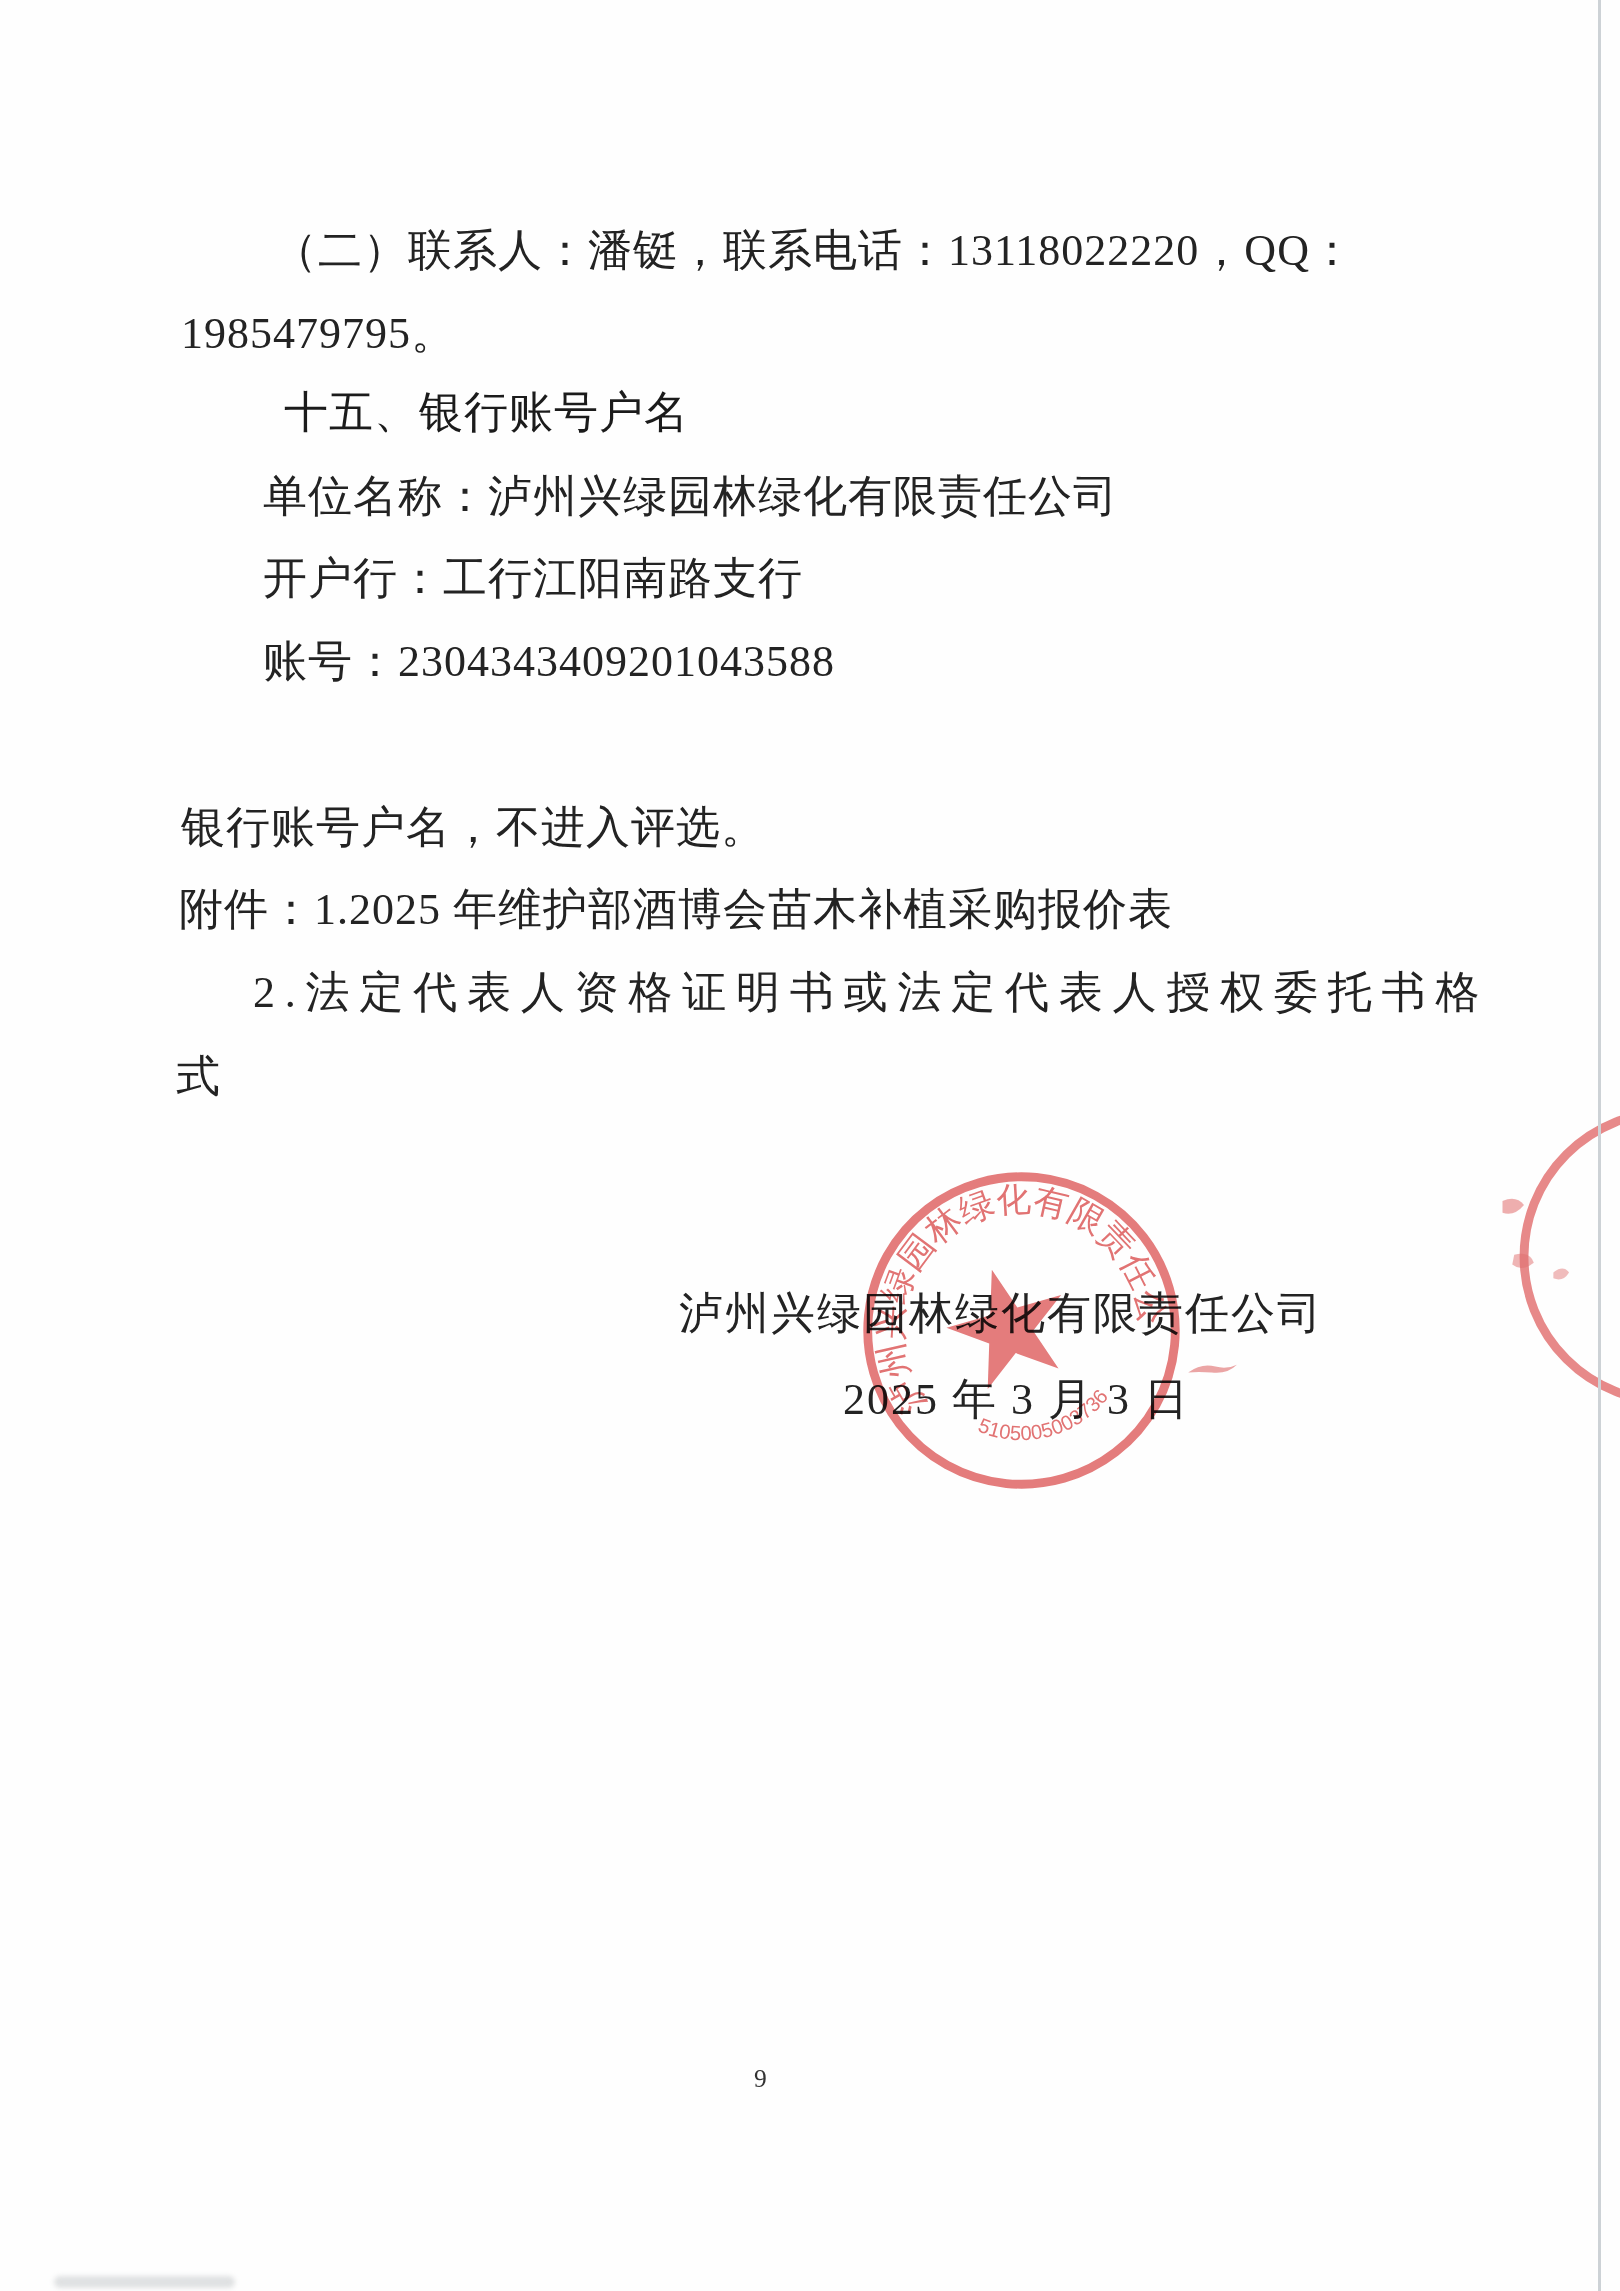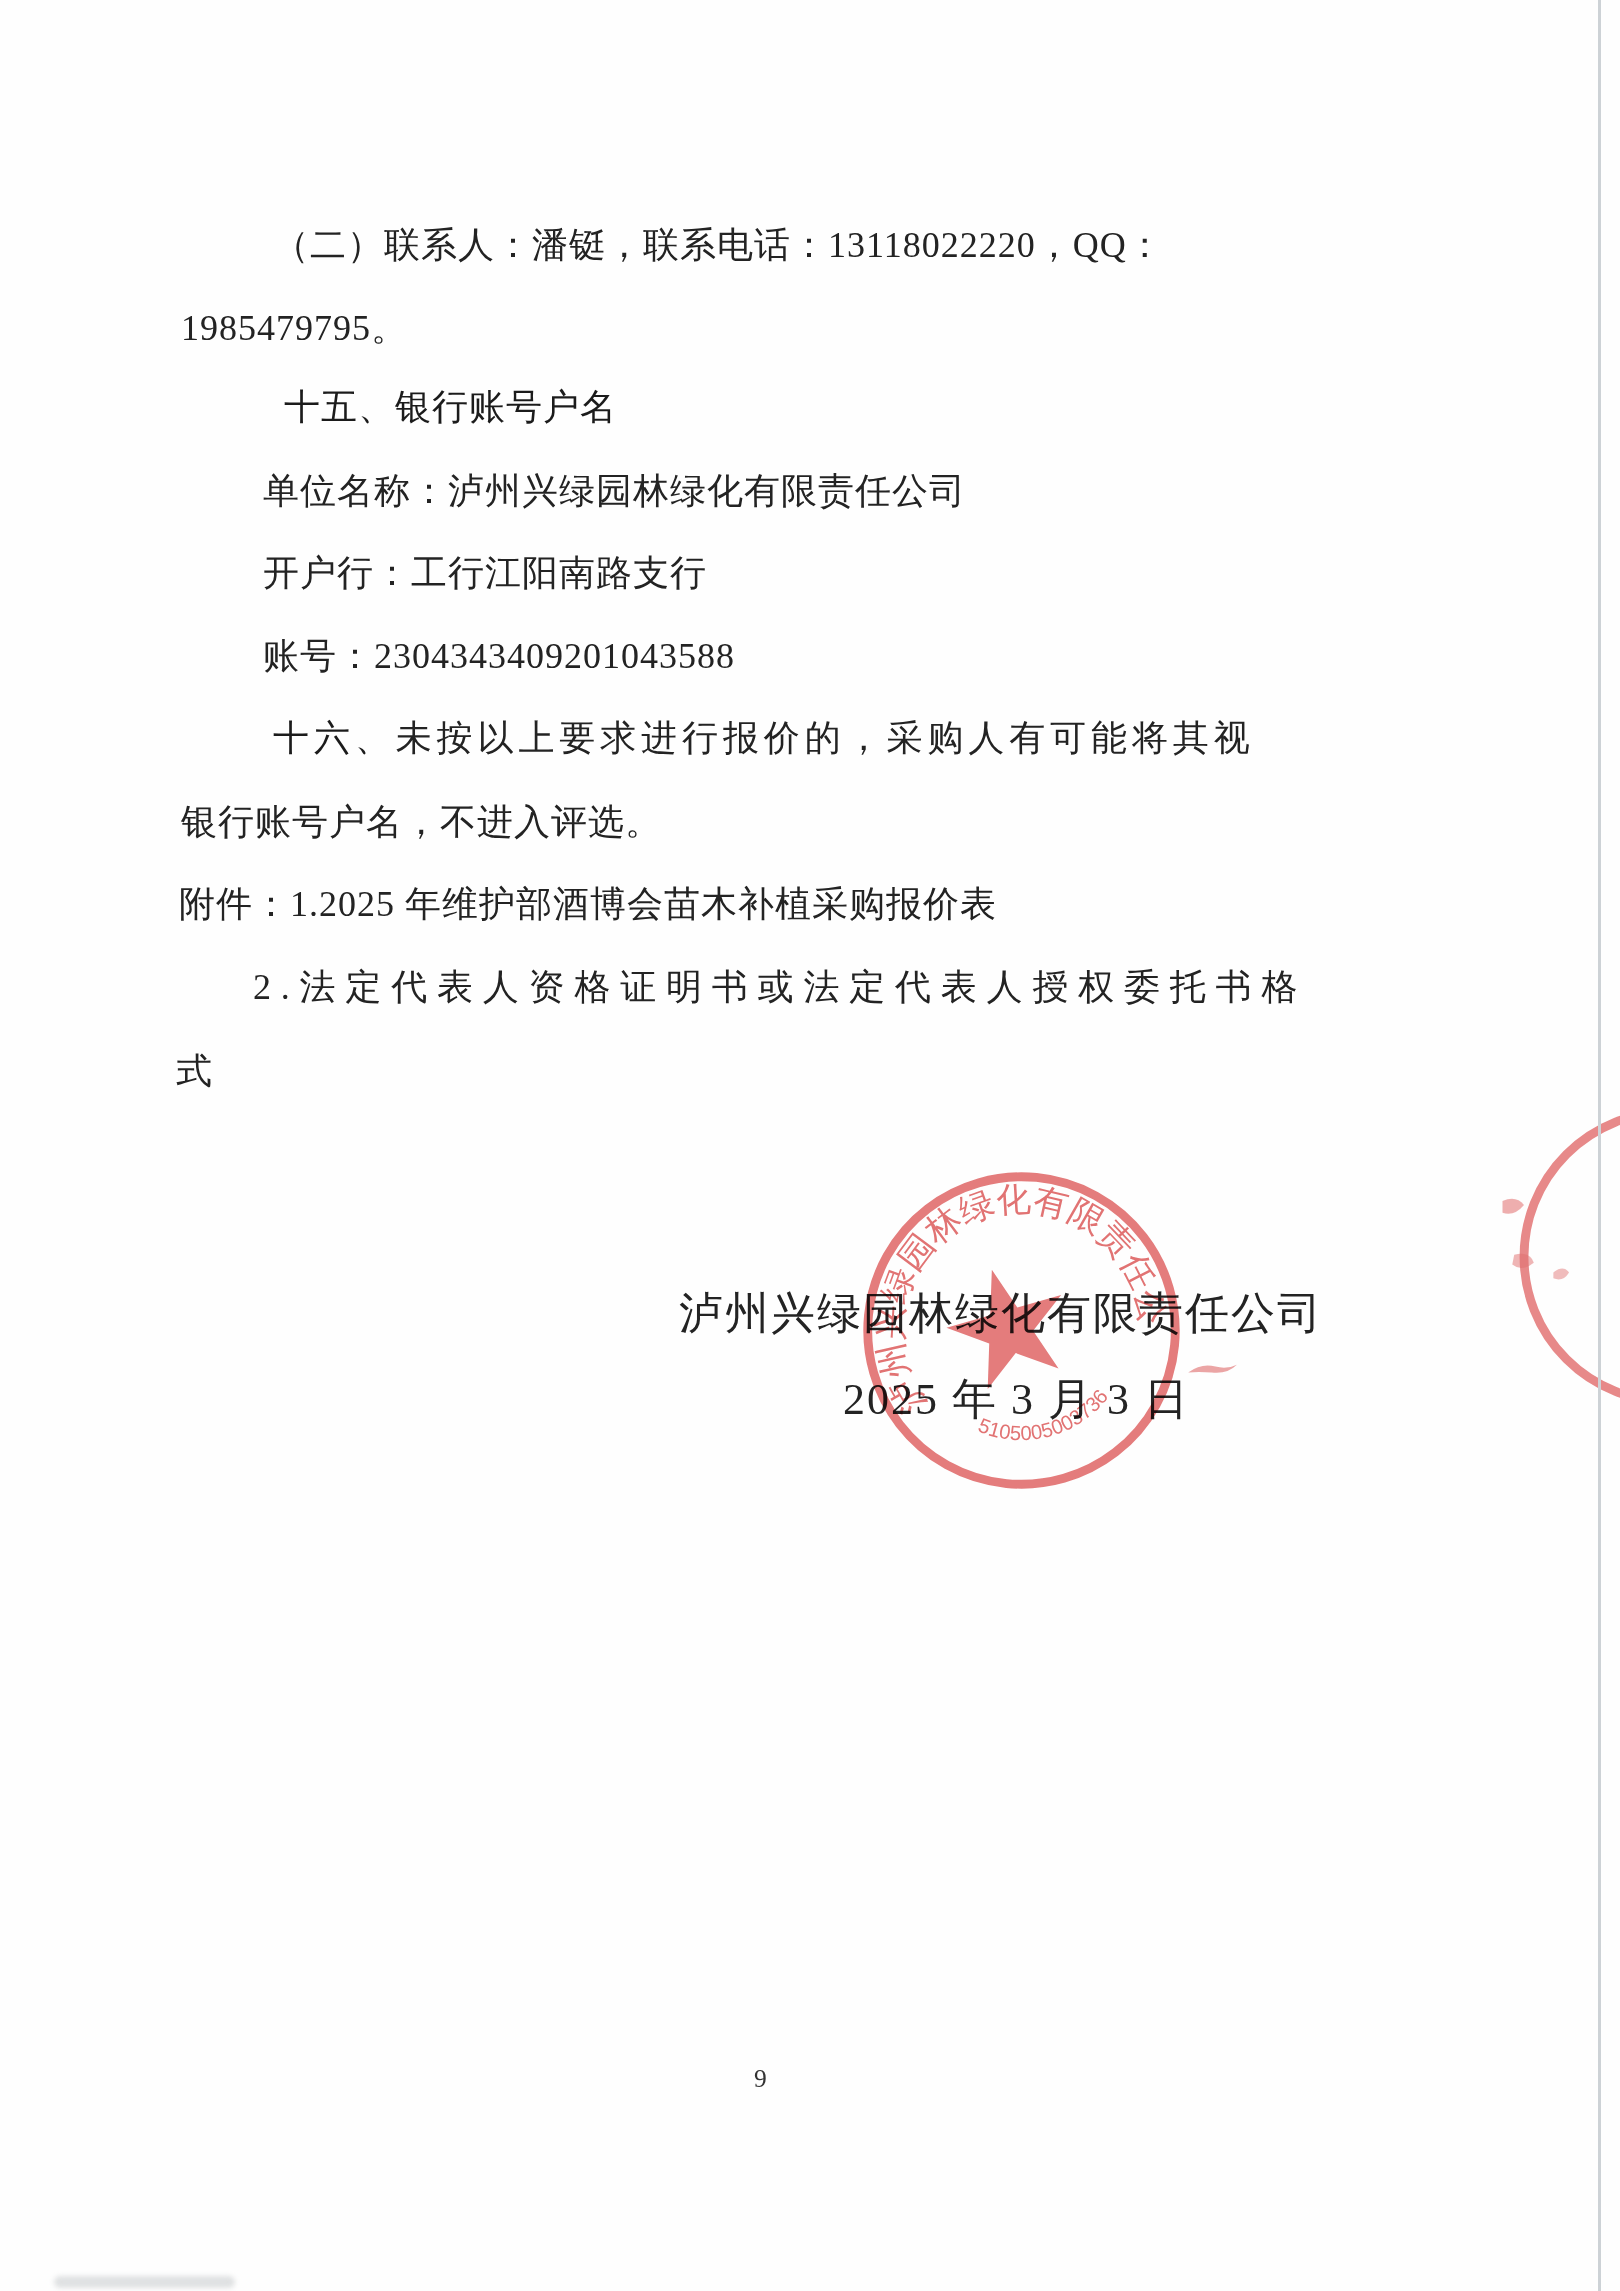--- a/index.html
+++ b/index.html
@@ -7,21 +7,21 @@
   .page {
     position:relative;
     width:1620px; height:2292px;
     background:#fefefe;
     overflow:hidden;
     font-family:"Liberation Serif","DejaVu Serif",serif;
     color:#222;
   }
   .ln {
     position:absolute;
-    font-size:36px;
+    font-size:44px;
     line-height:1.25;
     letter-spacing:1px;
     white-space:nowrap;
     color:#232323;
   }
   .bold { font-weight:400; color:#1b1b1b; }
   .sig {
     position:absolute;
     font-size:44px;
     white-space:nowrap;
@@ -64,23 +64,20 @@
 <body>
 
 <div class="page">
 
   <div class="ln" style="top:223px;left:273px">（二）联系人：潘铤，联系电话：13118022220，QQ：</div>
   <div class="ln" style="top:306px;left:181px">1985479795。</div>
   <div class="ln bold" style="top:385px;left:284px">十五、银行账号户名</div>
   <div class="ln" style="top:469px;left:263px">单位名称：泸州兴绿园林绿化有限责任公司</div>
   <div class="ln" style="top:551px;left:263px">开户行：工行江阳南路支行</div>
   <div class="ln" style="top:634px;left:263px">账号：2304343409201043588</div>
-  <div class="ln" style="top:716px;left:273px;letter-spacing:4.9px">
-    <span class="bold">十六、</span><span>未按以上要求进行报价的，采购人有可能将其视</span>
-  </div>
   <div class="ln" style="top:800px;left:181px">银行账号户名，不进入评选。</div>
   <div class="ln" style="top:882px;left:179px">附件：1.2025 年维护部酒博会苗木补植采购报价表</div>
   <div class="ln" style="top:965px;left:253px;letter-spacing:9.8px">2.法定代表人资格证明书或法定代表人授权委托书格</div>
   <div class="ln" style="top:1049px;left:176px">式</div>
 
   <div class="sig" style="top:1284px;left:679px">泸州兴绿园林绿化有限责任公司</div>
   <div class="sig" style="top:1370px;left:843px">2025 年 3 月 3 日</div>
 
   <div class="stamp-wrap">
     <svg width="333" height="333" viewBox="0 0 340 340">

